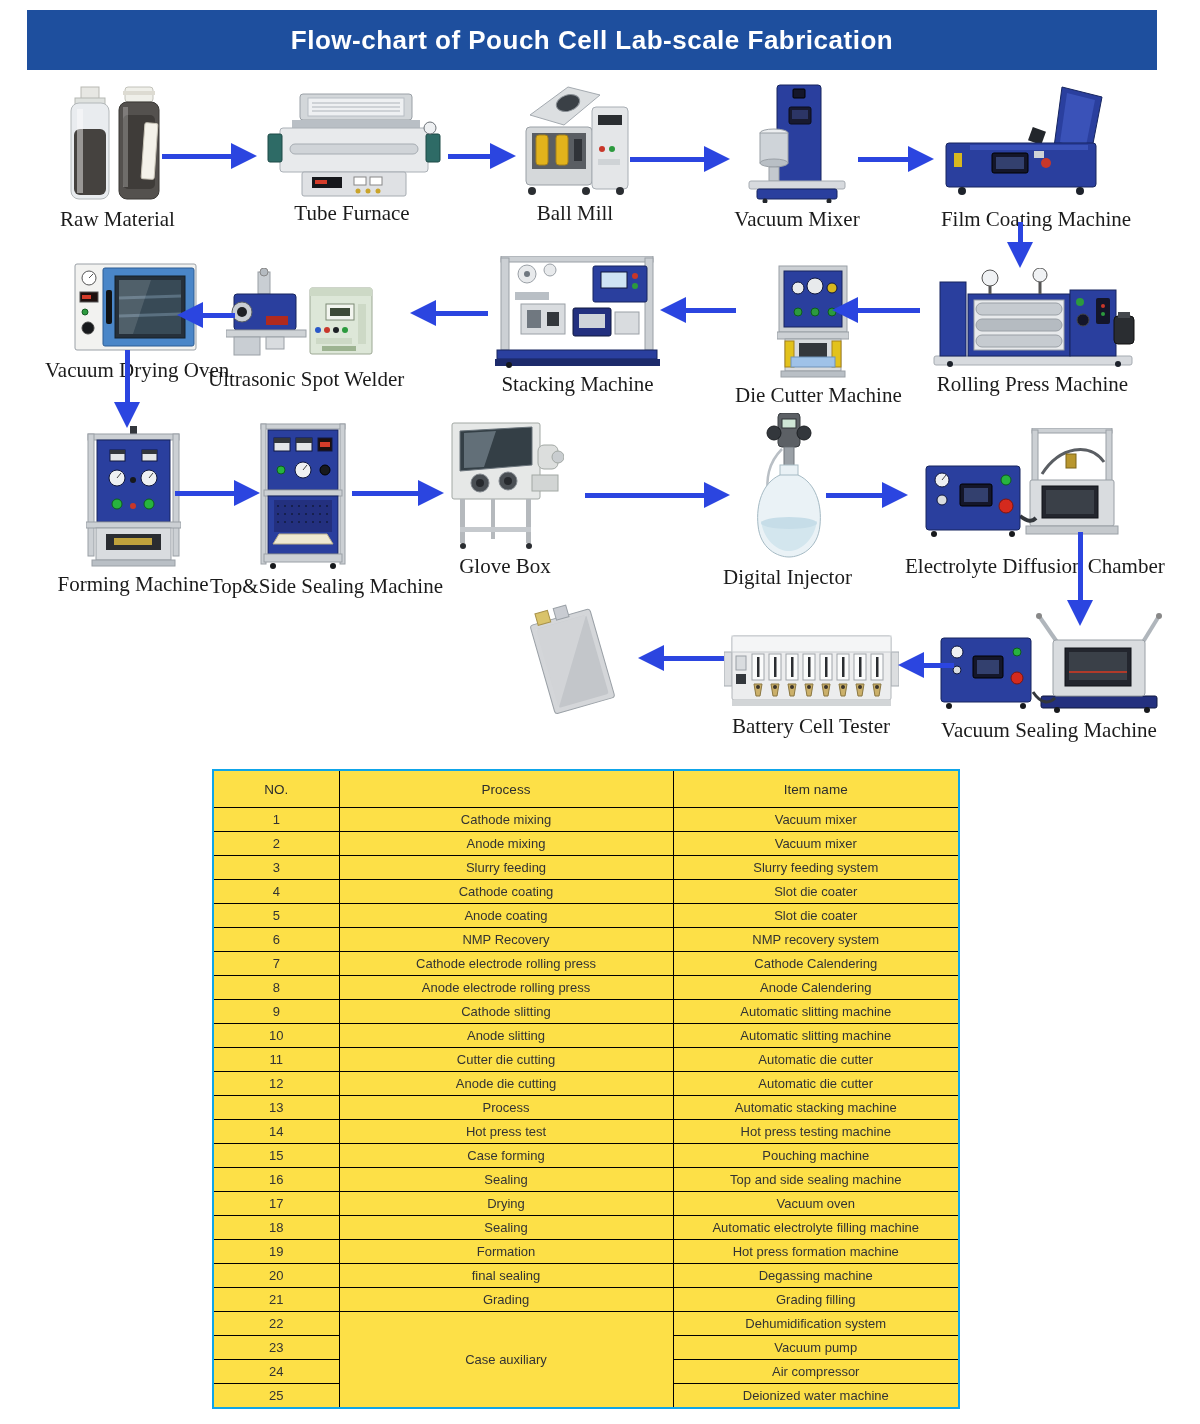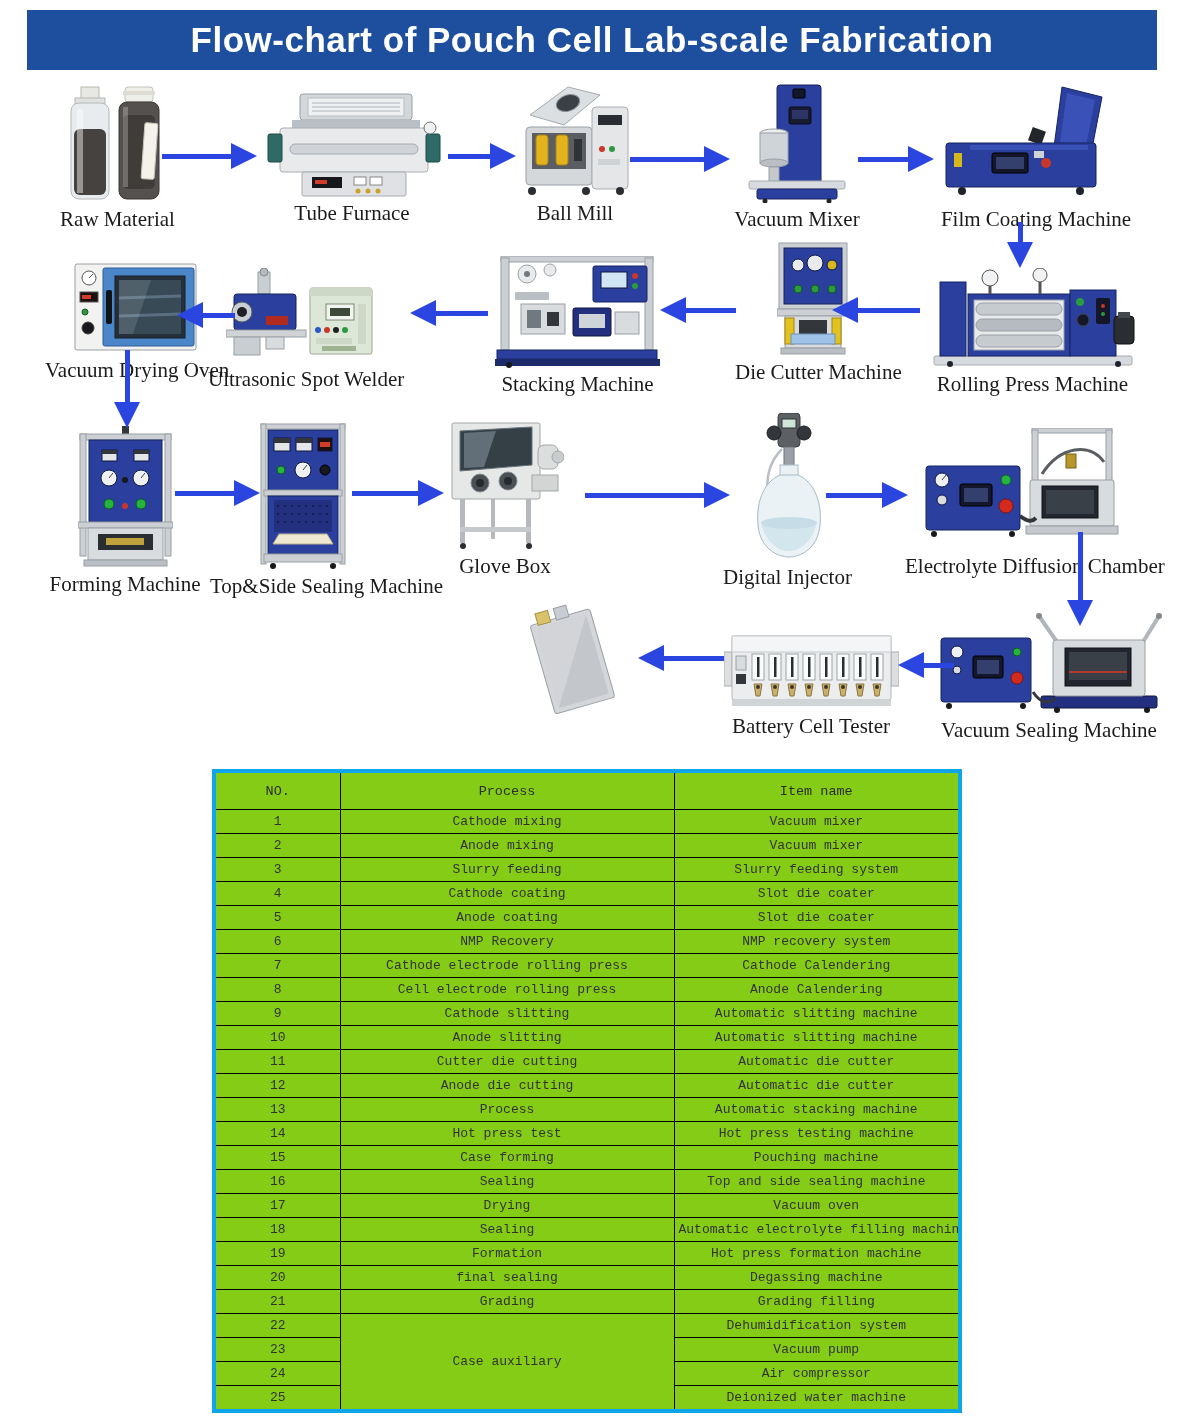--- a/index.html
+++ b/index.html
@@ -1,28 +1,28 @@
 <!DOCTYPE html>
 <html><head>
 <meta charset="utf-8">
 <style>
   html,body{margin:0;padding:0;background:#fff;}
   #screen{position:relative;width:1200px;height:1424px;background:#ffffff;overflow:hidden;
           font-family:"Liberation Sans",sans-serif;}
   .banner{position:absolute;left:27px;top:10px;width:1130px;height:60px;
           display:flex;align-items:center;justify-content:center;}
-  .banner-title{color:#ffffff;font-size:35px;font-weight:bold;letter-spacing:.5px;
+  .banner-title{color:#ffffff;font-size:26px;font-weight:bold;letter-spacing:.5px;
                 font-family:"Liberation Sans",sans-serif;}
   .node{position:absolute;text-align:center;}
   .node svg{display:block;margin:0 auto;}
   .nlabel{font-family:"Liberation Serif","DejaVu Serif",serif;font-size:21px;color:#1b1b1b;
           margin-top:4px;white-space:nowrap;}
   .arrow{position:absolute;}
   .ptable{position:absolute;left:212px;top:769px;width:746px;border-collapse:collapse;
-          table-layout:fixed;font-size:13px;color:#333333;background:#84cc16;border:4px solid #0ea5e9;font-family:Liberation Mono, monospace;}
+          table-layout:fixed;font-size:13px;color:#333333;background:#fde047;border:2px solid #0ea5e9;}
   .ptable th,.ptable td{border:1px solid #000;text-align:center;padding:0 4px;
           overflow:hidden;white-space:nowrap;}
   .ptable th{height:36px;font-weight:normal;font-size:13.5px;color:#2d2d2d;}
   .ptable td{height:23px;}
 </style>
 </head>
 <body>
 
 <div id="screen">
 
@@ -151,21 +151,21 @@
         <circle cx="175" cy="38" r="2" fill="#c8372a"></circle>
           <circle cx="175" cy="46" r="2" fill="#2c9a3e"></circle>
         <rect x="186" y="48" width="20" height="28" rx="4" fill="#2a2d31" stroke="#111111"></rect>
         <rect x="190" y="44" width="12" height="6" fill="#44484d"></rect>
         <circle cx="22" cy="96" r="3" fill="#1d222b"></circle>
           <circle cx="190" cy="96" r="3" fill="#1d222b"></circle>
       </svg>
       <div class="nlabel">Rolling Press Machine</div>
     </div>
 
-    <div class="node" style="left:735px;top:241px;width:155px">
+    <div class="node" style="left:735px;top:264px;width:155px">
       <svg width="72" height="115" viewBox="0 0 72 115">
         <rect x="2" y="2" width="68" height="66" fill="#ccd0d4" stroke="#9aa0a6"></rect>
         <rect x="7" y="7" width="58" height="56" fill="#2a3f9e" stroke="#16255f"></rect>
         <circle cx="21" cy="24" r="6" fill="#e8eaec" stroke="#10183f"></circle>
         <circle cx="38" cy="22" r="8" fill="#e8eaec" stroke="#10183f"></circle>
         <circle cx="55" cy="24" r="5" fill="#d8b81e" stroke="#10183f"></circle>
         <circle cx="21" cy="48" r="4" fill="#2c9a3e" stroke="#0d5c1e"></circle>
         <circle cx="38" cy="48" r="4" fill="#2c9a3e" stroke="#0d5c1e"></circle>
         <circle cx="55" cy="48" r="4" fill="#2c9a3e" stroke="#0d5c1e"></circle>
         <rect x="0" y="68" width="72" height="7" fill="#ccd0d4" stroke="#9aa0a6"></rect>
@@ -244,21 +244,21 @@
         <rect x="42" y="14" width="70" height="62" fill="#26303a" stroke="#15202a"></rect>
         <rect x="46" y="18" width="62" height="54" fill="#384a56"></rect>
         <line x1="46" y1="36" x2="108" y2="34" stroke="#5a7080" stroke-width="3"></line>
         <line x1="46" y1="54" x2="108" y2="52" stroke="#5a7080" stroke-width="3"></line>
         <polygon points="46,18 78,18 60,72 46,72" fill="#ffffff" opacity="0.12"></polygon>
         <rect x="33" y="28" width="6" height="34" rx="2" fill="#101214"></rect>
       </svg>
       <div class="nlabel">Vacuum Drying Oven</div>
     </div>
 
-    <div class="node" style="left:40px;top:426px;width:170px">
+    <div class="node" style="left:48px;top:426px;width:170px">
       <svg width="95" height="142" viewBox="0 0 95 142">
         <rect x="44" y="0" width="7" height="10" fill="#33373c"></rect>
         <rect x="2" y="8" width="91" height="6" fill="#ccd0d4" stroke="#9aa0a6"></rect>
         <rect x="2" y="8" width="6" height="122" fill="#ccd0d4" stroke="#9aa0a6"></rect>
         <rect x="87" y="8" width="6" height="122" fill="#ccd0d4" stroke="#9aa0a6"></rect>
         <rect x="11" y="14" width="73" height="82" fill="#2a3f9e" stroke="#16255f"></rect>
         <rect x="24" y="24" width="15" height="11" fill="#e4e6e8" stroke="#10183f"></rect>
           <rect x="24" y="24" width="15" height="4" fill="#33373c"></rect>
         <rect x="56" y="24" width="15" height="11" fill="#e4e6e8" stroke="#10183f"></rect>
           <rect x="56" y="24" width="15" height="4" fill="#33373c"></rect>
@@ -568,21 +568,21 @@
           <td>NMP Recovery</td>
           <td>NMP recovery system</td>
         </tr>
         <tr>
           <td>7</td>
           <td>Cathode electrode rolling press</td>
           <td>Cathode Calendering</td>
         </tr>
         <tr>
           <td>8</td>
-          <td>Cell electrode rolling press</td>
+          <td>Anode electrode rolling press</td>
           <td>Anode Calendering</td>
         </tr>
         <tr>
           <td>9</td>
           <td>Cathode slitting</td>
           <td>Automatic slitting machine</td>
         </tr>
         <tr>
           <td>10</td>
           <td>Anode slitting</td>

